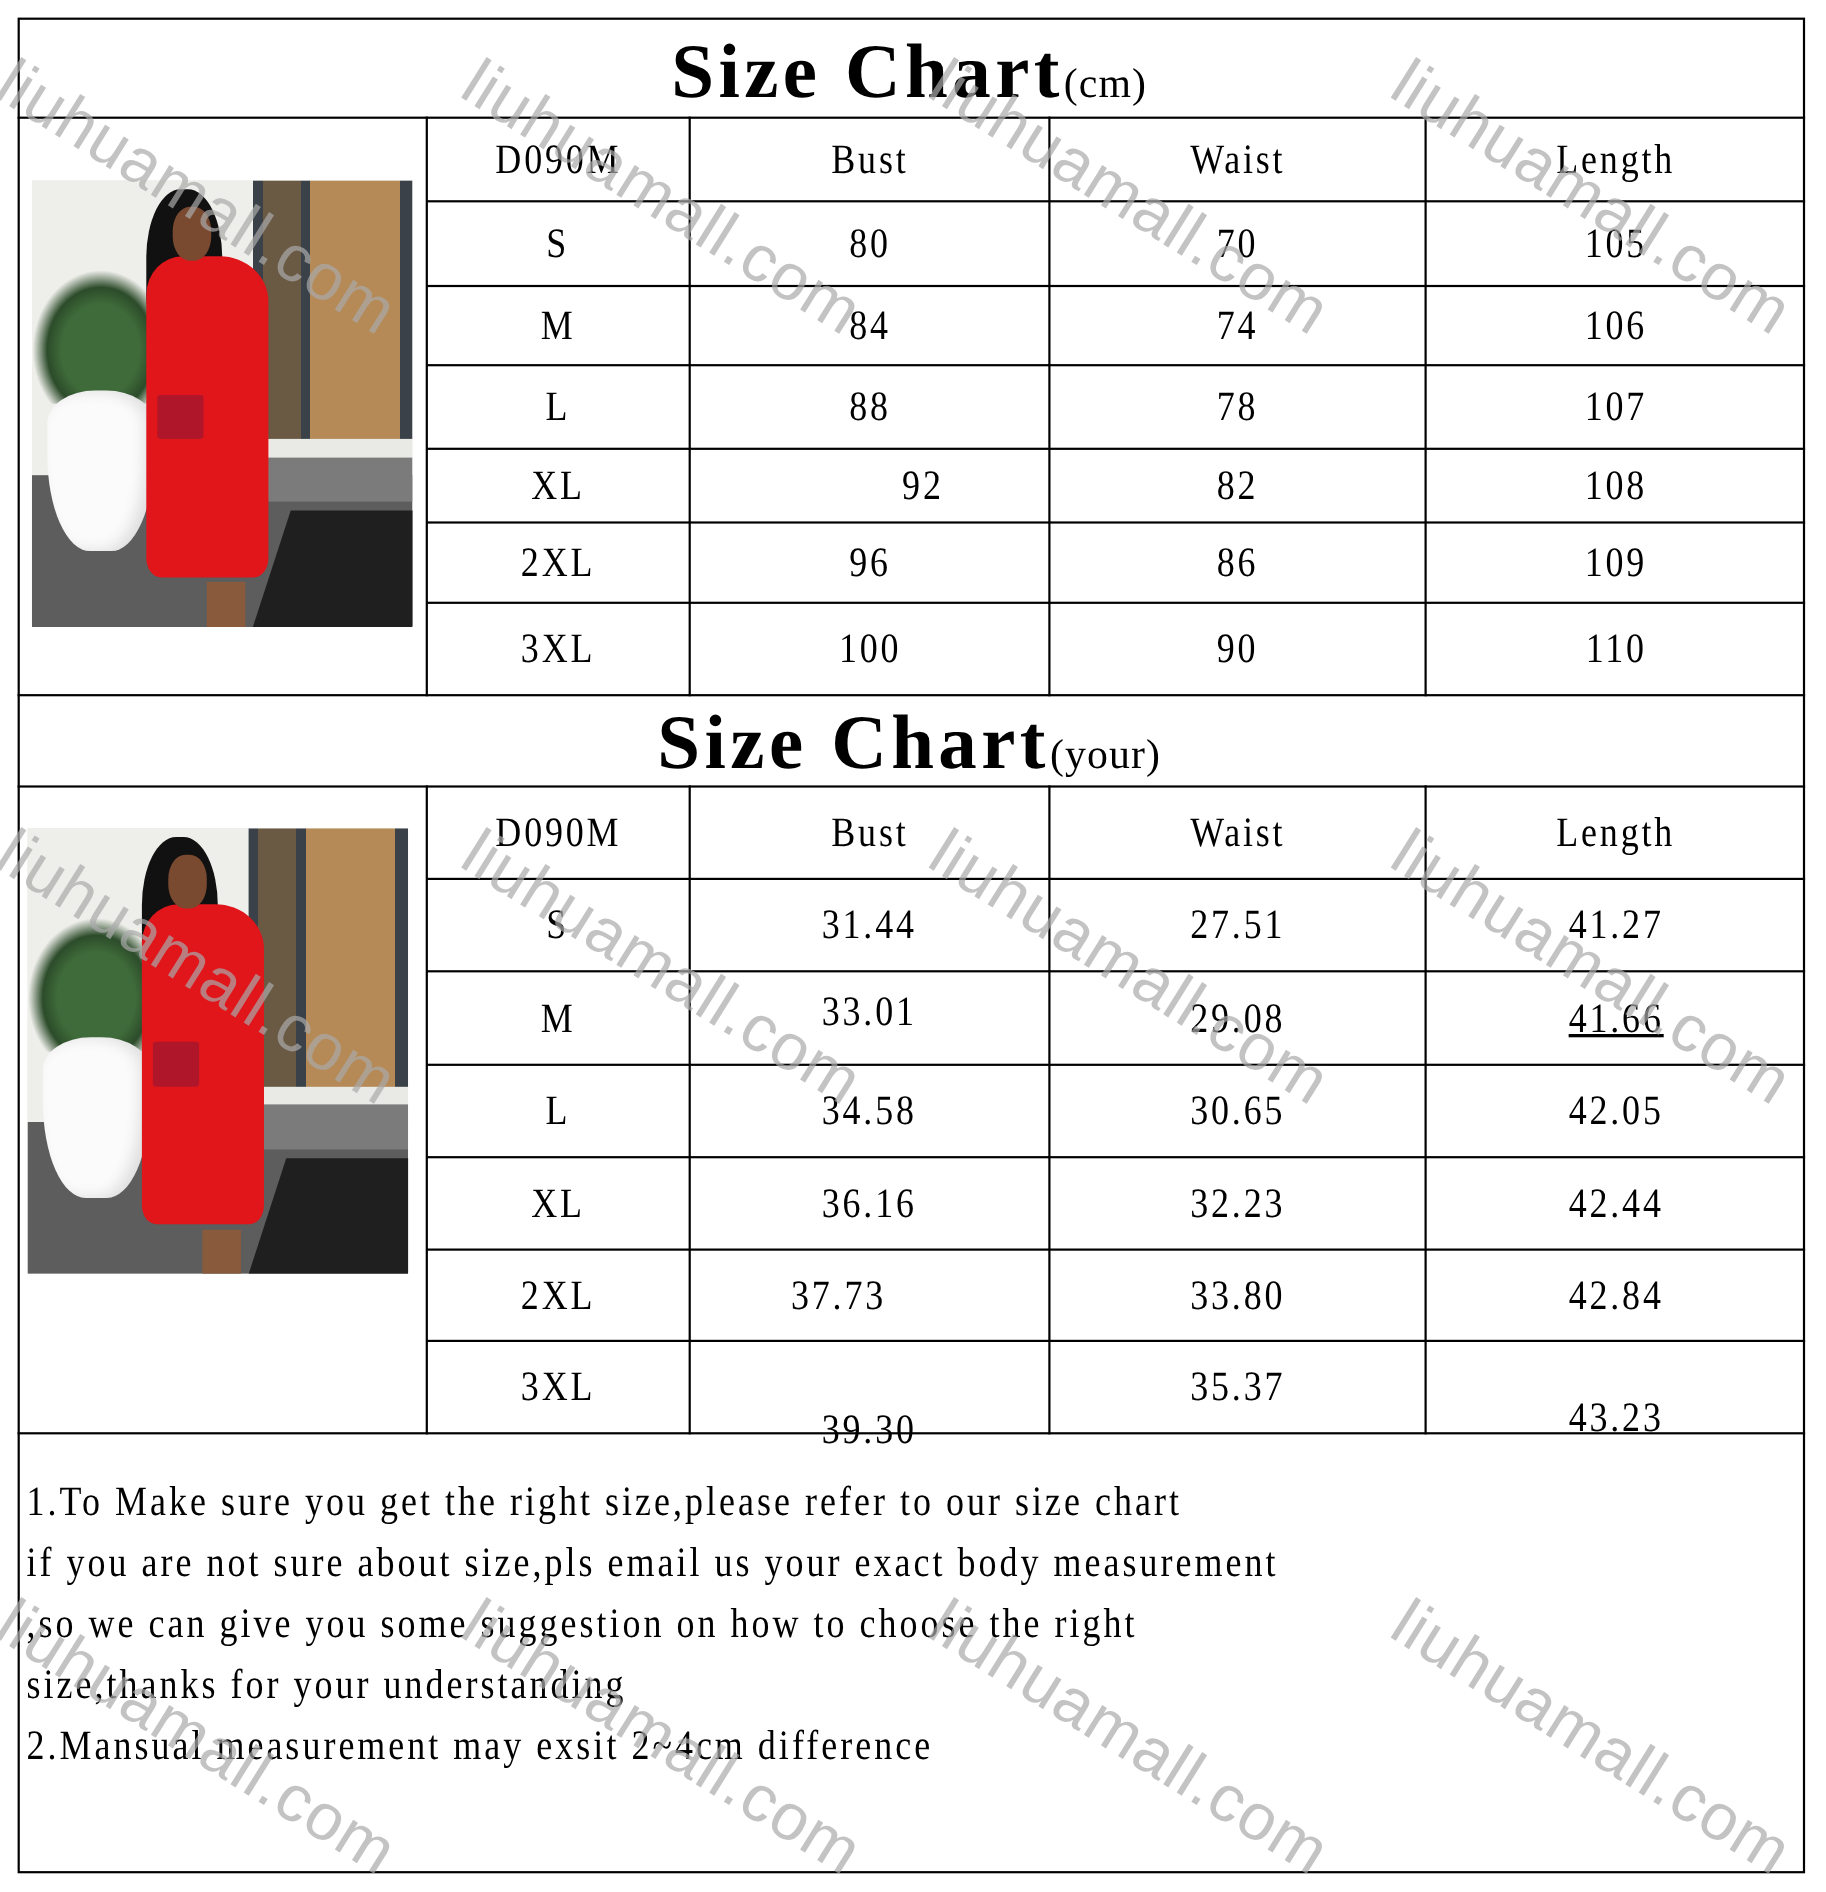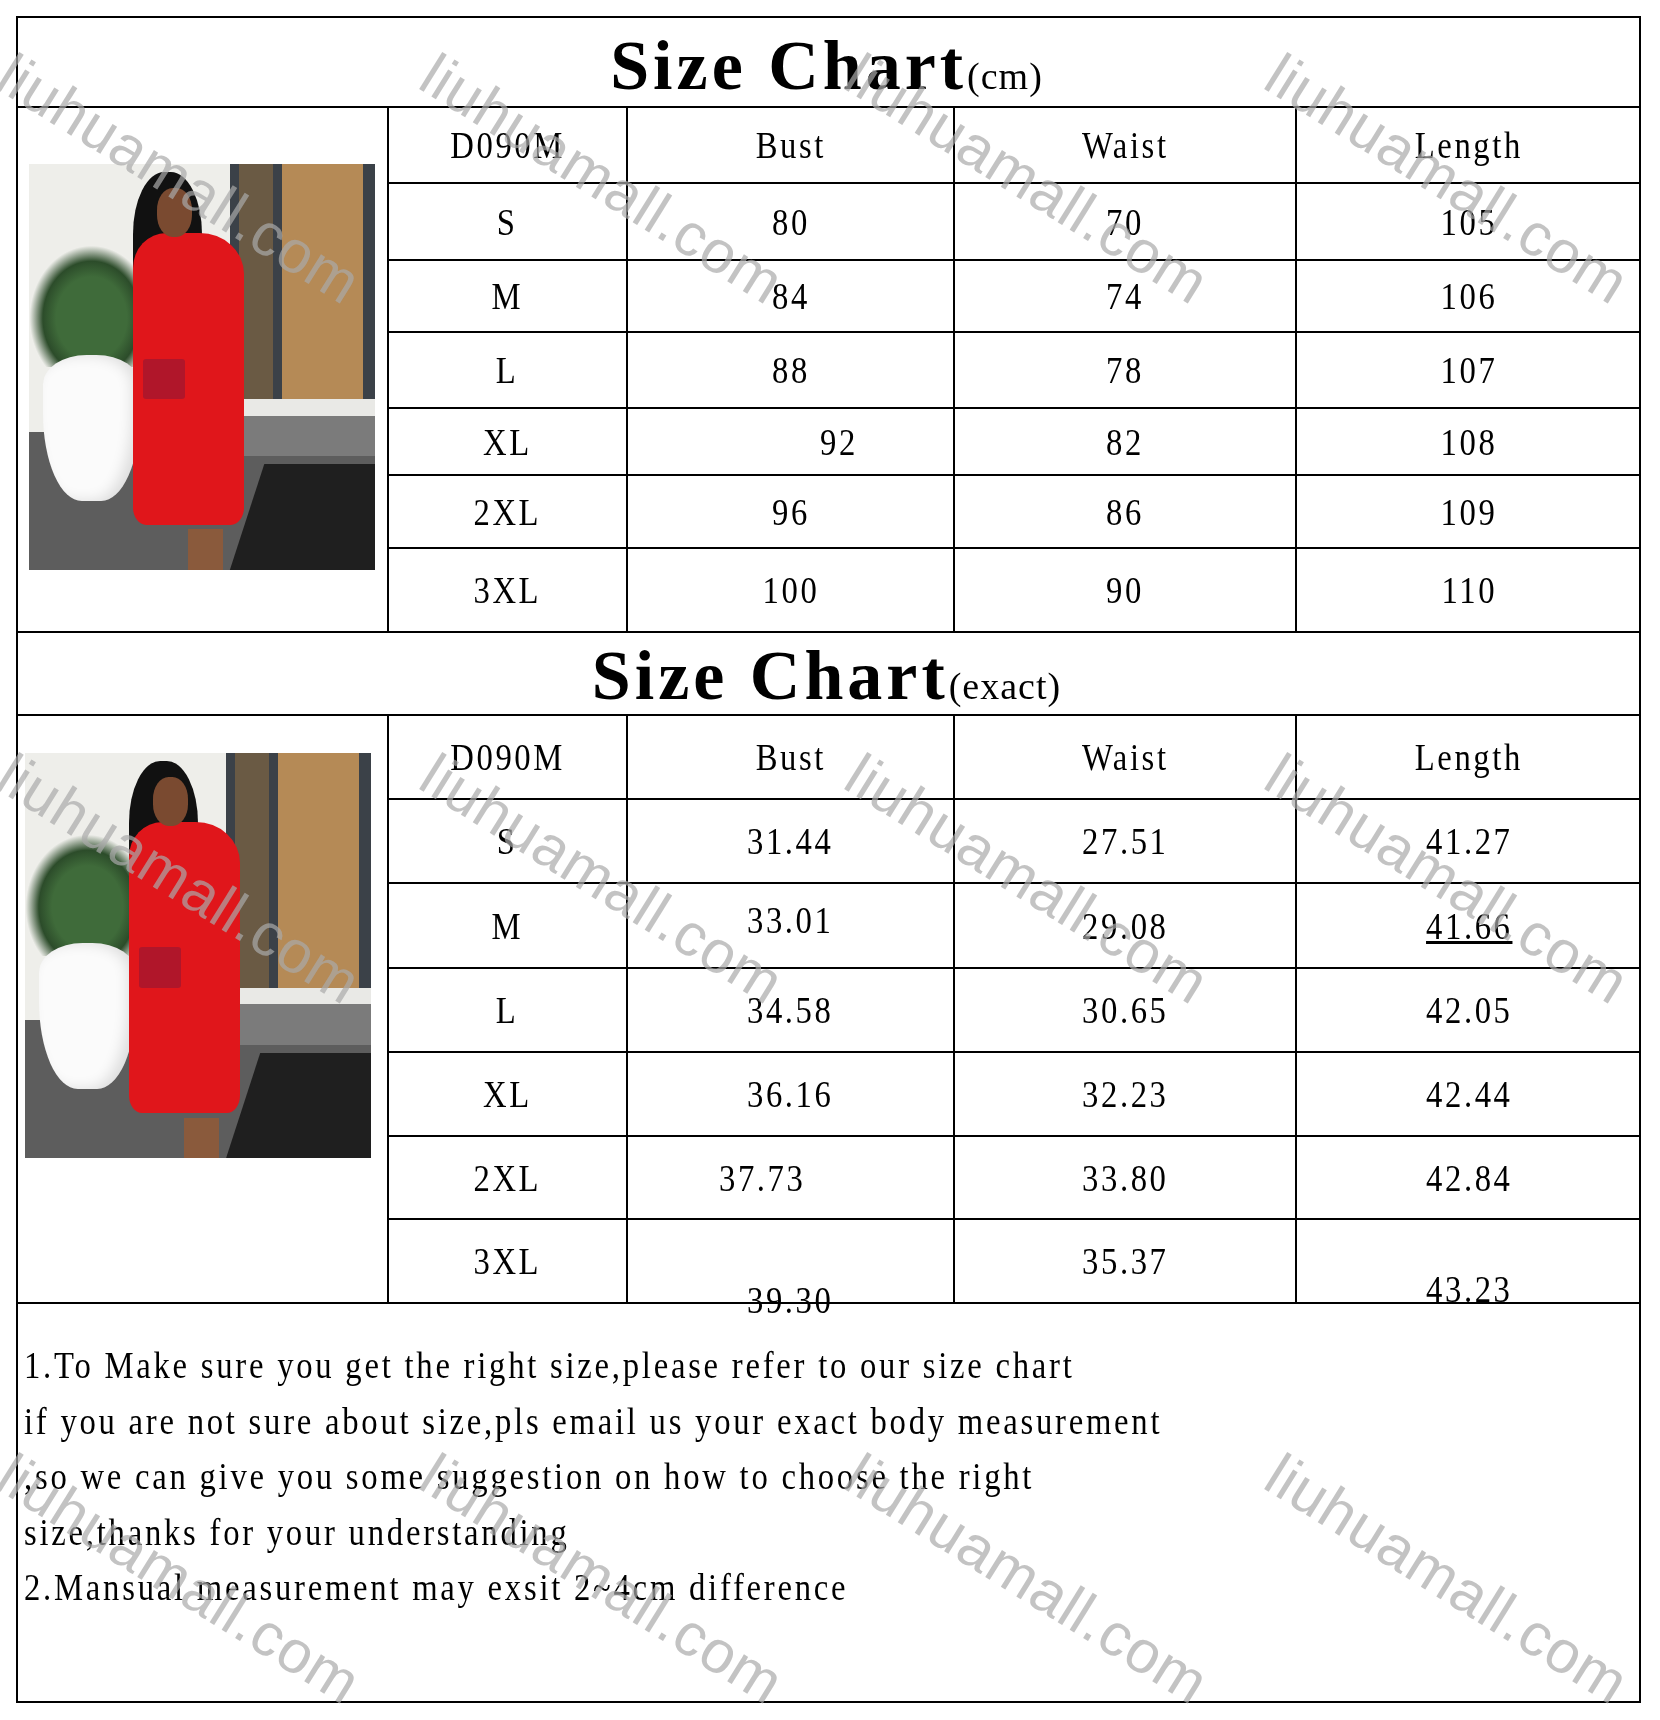--- a/index.html
+++ b/index.html
@@ -167,21 +167,21 @@
     <span>100</span>
   </div>
 <div class="cell" style="left:955px; top:549px; width:340px; height:82px;">
     <span>90</span>
   </div>
 <div class="cell" style="left:1297px; top:549px; width:344px; height:82px;">
     <span>110</span>
   </div>
 
 <div class="title" style="top:636px;">
-  <span class="big">Size Chart</span><span class="unit">(exact)</span>
+  <span class="big">Size Chart</span><span class="unit">(your)</span>
 </div>
 
 <div class="hline" style="left:16px; width:1625px; top:714px;"></div>
 <div class="hline" style="left:388px; width:1253px; top:798px;"></div>
 <div class="hline" style="left:388px; width:1253px; top:882px;"></div>
 <div class="hline" style="left:388px; width:1253px; top:967px;"></div>
 <div class="hline" style="left:388px; width:1253px; top:1051px;"></div>
 <div class="hline" style="left:388px; width:1253px; top:1135px;"></div>
 <div class="hline" style="left:16px; width:1625px; top:1302px;"></div>
 

